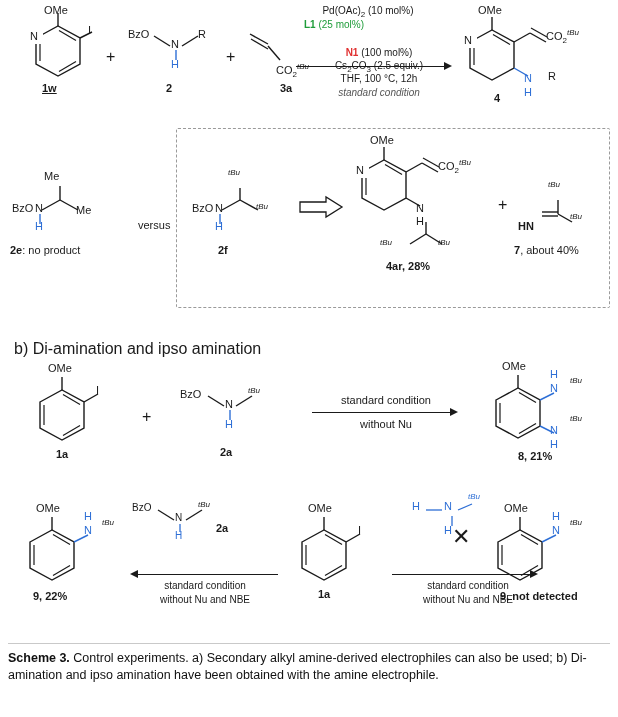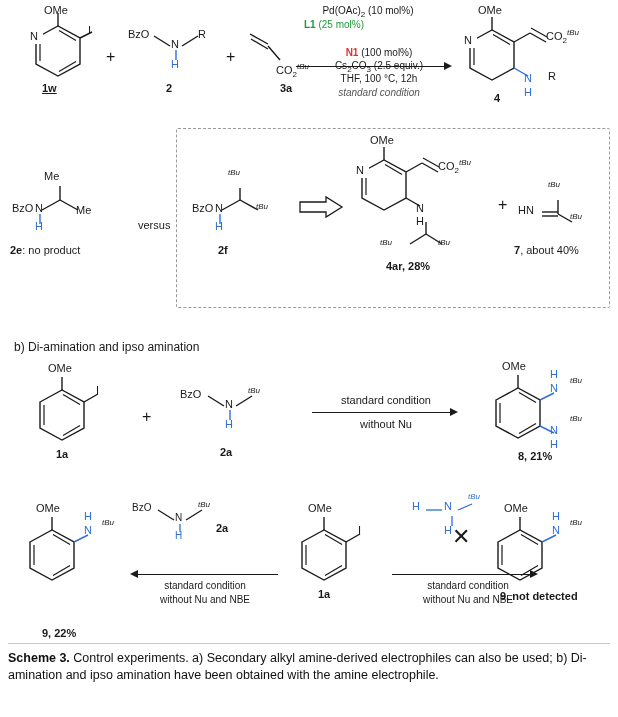--- a/index.html
+++ b/index.html
@@ -252,27 +252,27 @@
 
   <div class="abs plus" style="left:498px; top:196px;">+</div>
 
   <div class="struct" style="left:516px; top:182px;">
     <svg width="80" height="56" viewBox="0 0 80 56">
       <line x1="26" y1="30" x2="42" y2="30" stroke="#1a1a1a" stroke-width="1.4"></line>
       <line x1="26" y1="34" x2="42" y2="34" stroke="#1a1a1a" stroke-width="1.4"></line>
       <line x1="42" y1="32" x2="42" y2="18" stroke="#1a1a1a" stroke-width="1.4"></line>
       <line x1="42" y1="32" x2="56" y2="40" stroke="#1a1a1a" stroke-width="1.4"></line>
     </svg>
-    <div class="abs lbl" style="left:2px; top:22px;">HN</div>
+    <div class="abs lbl" style="left:2px; top:38px;font-weight:bold;">HN</div>
     <div class="abs lbl" style="left:32px; top:-2px;"><span class="sup">tBu</span></div>
     <div class="abs lbl" style="left:54px; top:30px;"><span class="sup">tBu</span></div>
     <div class="abs lbl" style="left:-2px; top:62px;"><span class="lbl-b">7</span><span>, about 40%</span></div>
   </div>
 
-  <div class="abs lbl" style="left:14px; top:340px; font-size:12px;">b) Di-amination and ipso amination</div>
+  <div class="abs lbl" style="left:14px; top:340px; font-size:16px;">b) Di-amination and ipso amination</div>
 
   <div class="struct" style="left:24px; top:368px;">
     <svg width="100" height="96" viewBox="0 0 100 96">
       <polygon points="16,34 38,22 60,34 60,60 38,72 16,60" fill="none" stroke="#1a1a1a" stroke-width="1.4"></polygon>
       <line x1="20" y1="37" x2="20" y2="57" stroke="#1a1a1a" stroke-width="1.2"></line>
       <line x1="39" y1="26.5" x2="56" y2="36.5" stroke="#1a1a1a" stroke-width="1.2"></line>
       <line x1="56" y1="57.5" x2="39" y2="67.5" stroke="#1a1a1a" stroke-width="1.2"></line>
       <line x1="38" y1="22" x2="38" y2="9" stroke="#1a1a1a" stroke-width="1.4"></line>
       <line x1="60" y1="34" x2="74" y2="26" stroke="#1a1a1a" stroke-width="1.4"></line>
     </svg>
@@ -329,21 +329,21 @@
       <line x1="20" y1="37" x2="20" y2="57" stroke="#1a1a1a" stroke-width="1.2"></line>
       <line x1="39" y1="26.5" x2="56" y2="36.5" stroke="#1a1a1a" stroke-width="1.2"></line>
       <line x1="56" y1="57.5" x2="39" y2="67.5" stroke="#1a1a1a" stroke-width="1.2"></line>
       <line x1="38" y1="22" x2="38" y2="9" stroke="#1a1a1a" stroke-width="1.4"></line>
       <line x1="60" y1="34" x2="74" y2="27" stroke="#2e6fd6" stroke-width="1.4"></line>
     </svg>
     <div class="abs lbl" style="left:22px; top:-6px;">OMe</div>
     <div class="abs lbl blue" style="left:70px; top:16px;">N</div>
     <div class="abs lbl blue" style="left:70px; top:2px;">H</div>
     <div class="abs lbl" style="left:88px; top:10px;"><span class="sup">tBu</span></div>
-    <div class="abs lbl lbl-b" style="left:28px; top:82px;margin-top:37px;">9, 22%</div>
+    <div class="abs lbl lbl-b" style="left:19px; top:82px;">9, 22%</div>
   </div>
 
   <div class="arrow-wrap" style="left:128px; top:536px; width:150px; height:60px;">
     <div class="arrow-line" style="left:10px; top:38px; width:140px;"></div>
     <div class="arrow-head-left" style="left:2px; top:34px;"></div>
   </div>
 
   <div class="struct" style="left:132px; top:500px;">
     <svg width="96" height="40" viewBox="0 0 96 40">
       <line x1="26" y1="10" x2="42" y2="20" stroke="#1a1a1a" stroke-width="1.3"></line>

